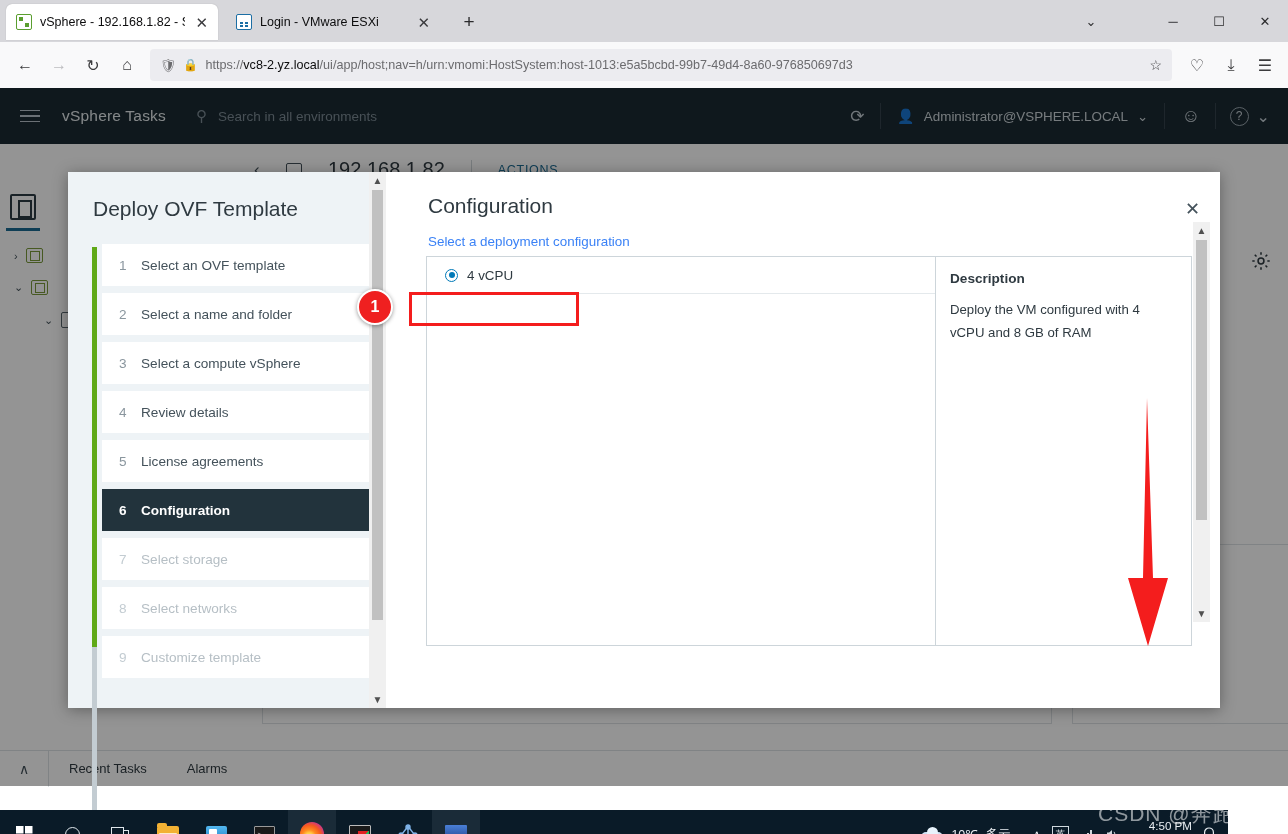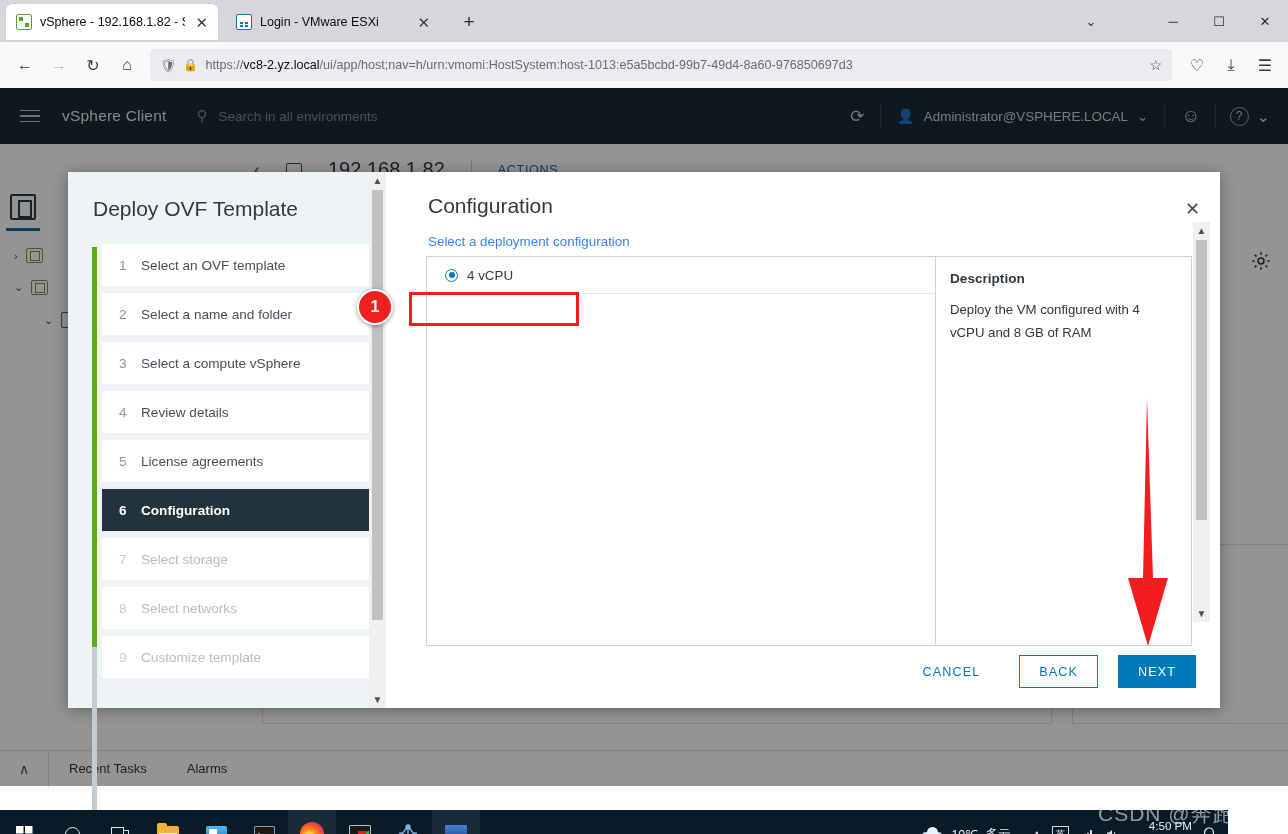--- a/index.html
+++ b/index.html
@@ -275,21 +275,21 @@
       <div class="navbtn">☰</div>
     </div>
   </div>
 
   <div class="vs-header">
     <div class="hamburger">
         <span></span>
         <span></span>
         <span></span>
       </div>
-    <div class="vs-brand">vSphere Client</div>
+    <div class="vs-brand">vSphere Tasks</div>
     <div class="vs-search">
       <span style="font-size:15px;">⚲</span>
       <span>Search in all environments</span>
     </div>
     <div class="vs-right">
       <span style="font-size:17px;">⟳</span>
       <span class="vs-sep"></span>
       <span class="vs-user">
         <span style="font-size:14px;">👤</span>
         <span>Administrator@VSPHERE.LOCAL</span>
@@ -434,25 +434,20 @@
           <div class="desc-t">Deploy the VM configured with 4 vCPU and 8 GB of RAM</div>
         </div>
       </div>
 
       <div class="scroll-v" style="right:10px; top:50px; height:400px;">
         <div class="scroll-arrow" style="top:0;">▲</div>
         <div class="scroll-thumb" style="top:18px; height:280px;"></div>
         <div class="scroll-arrow" style="bottom:0;">▼</div>
       </div>
 
-      <div class="modal-footer">
-        <div class="btn btn-link">CANCEL</div>
-        <div class="btn btn-outline">BACK</div>
-        <div class="btn btn-primary">NEXT</div>
-      </div>
     </div>
   </div>
 
   <div class="ann-rect" style="left:409px; top:292px; width:170px; height:34px;"></div>
   <div class="ann-badge" style="left:357px; top:289px;">1</div>
   <div class="ann-arrow" style="left:1118px; top:398px; width:60px; height:250px;">
     <svg width="60" height="250" viewBox="0 0 60 250">
       <polygon points="29,0 35,180 50,180 30,248 10,180 25,180" fill="#f41d1d"></polygon>
     </svg>
   </div>

